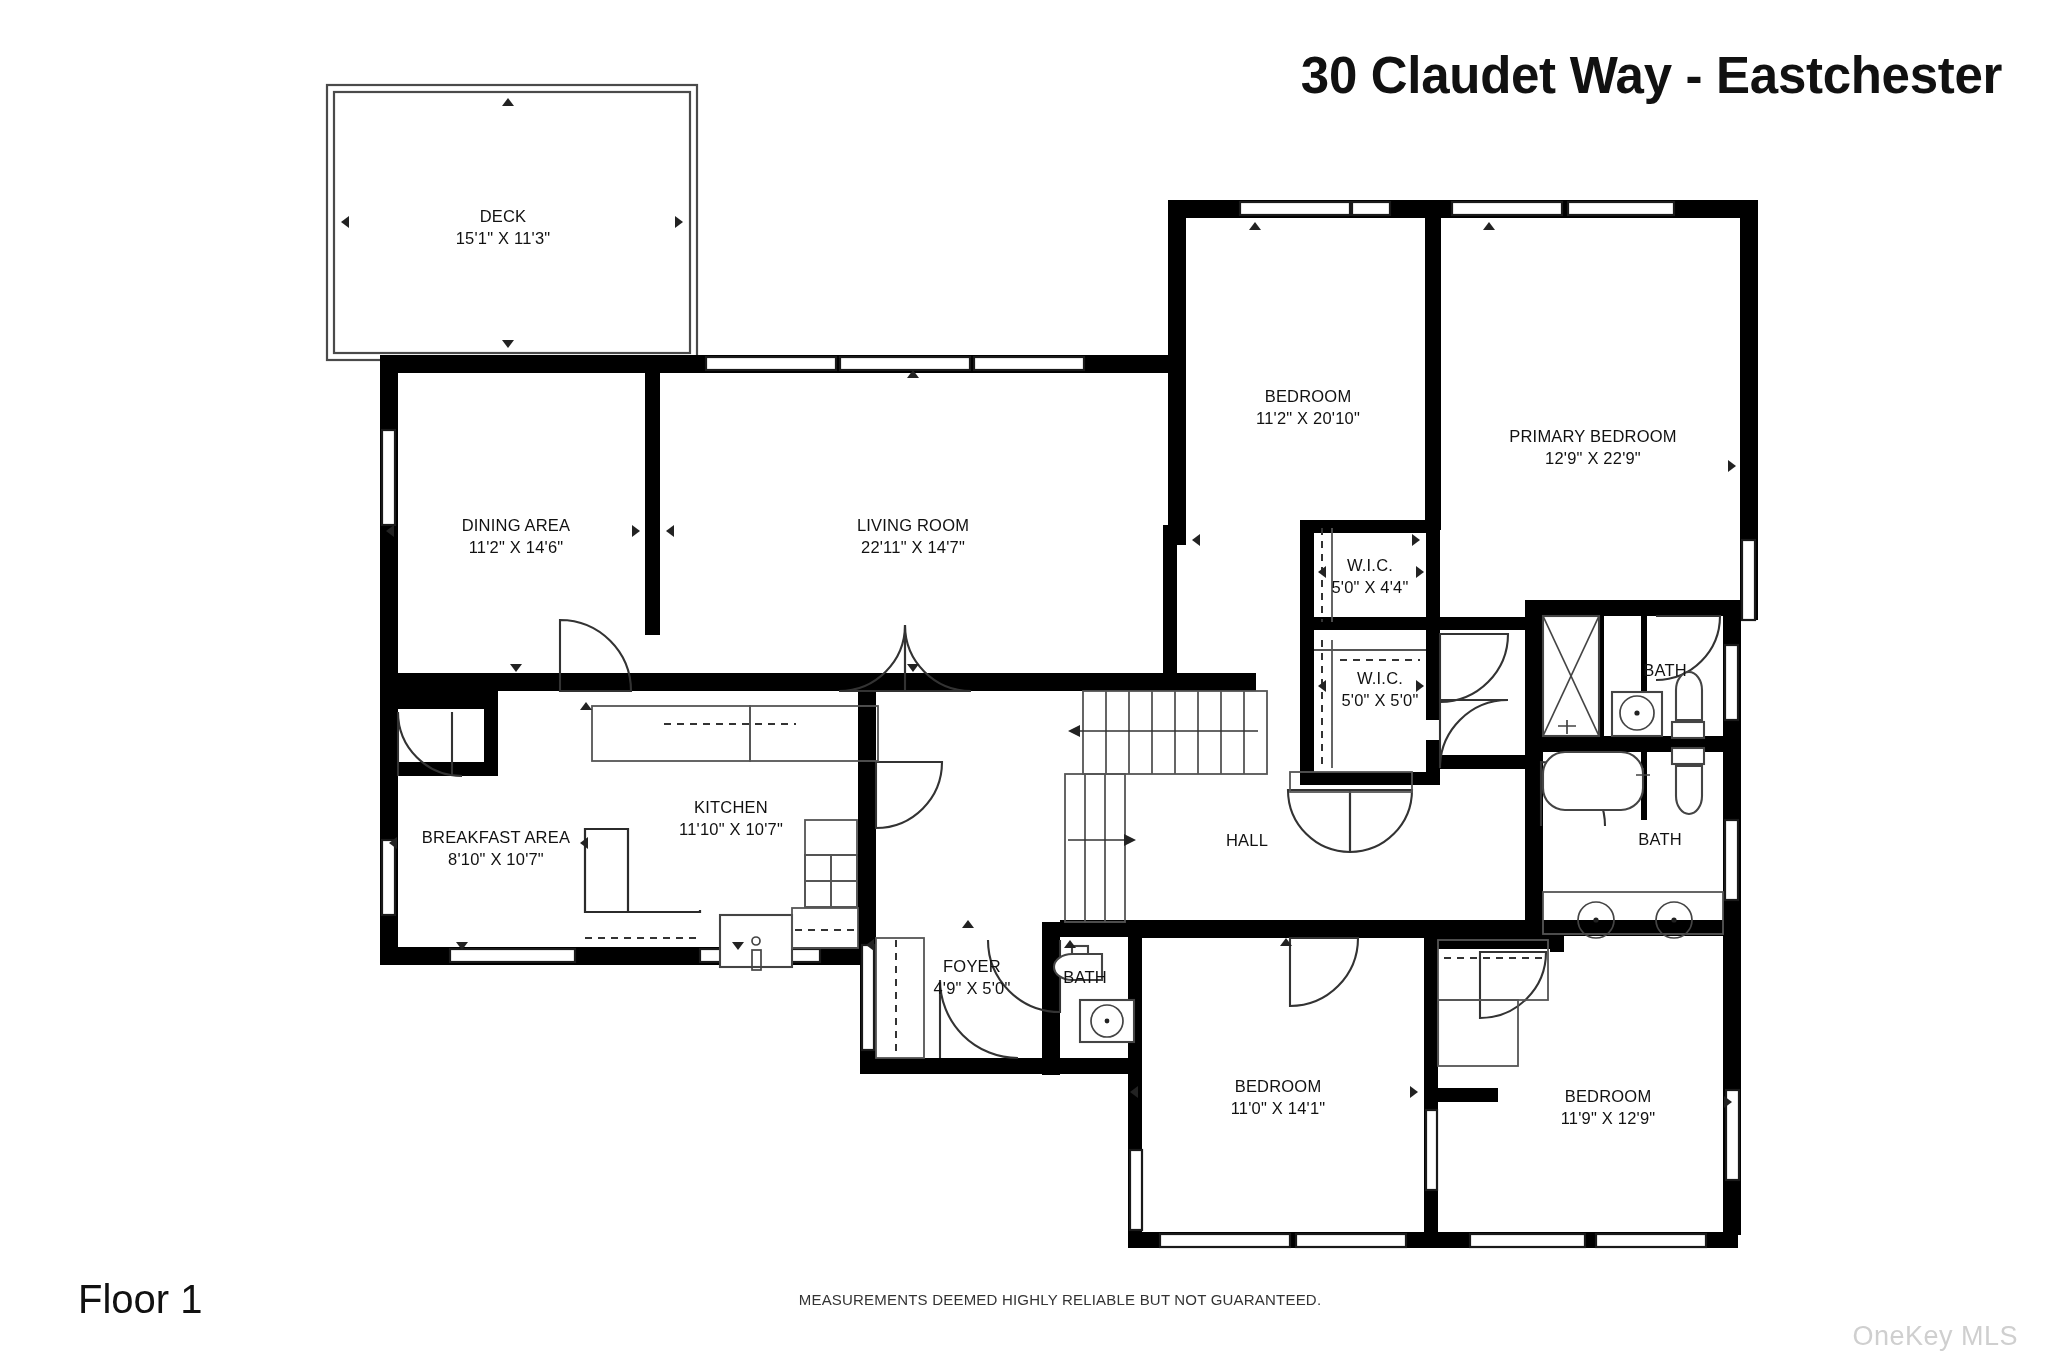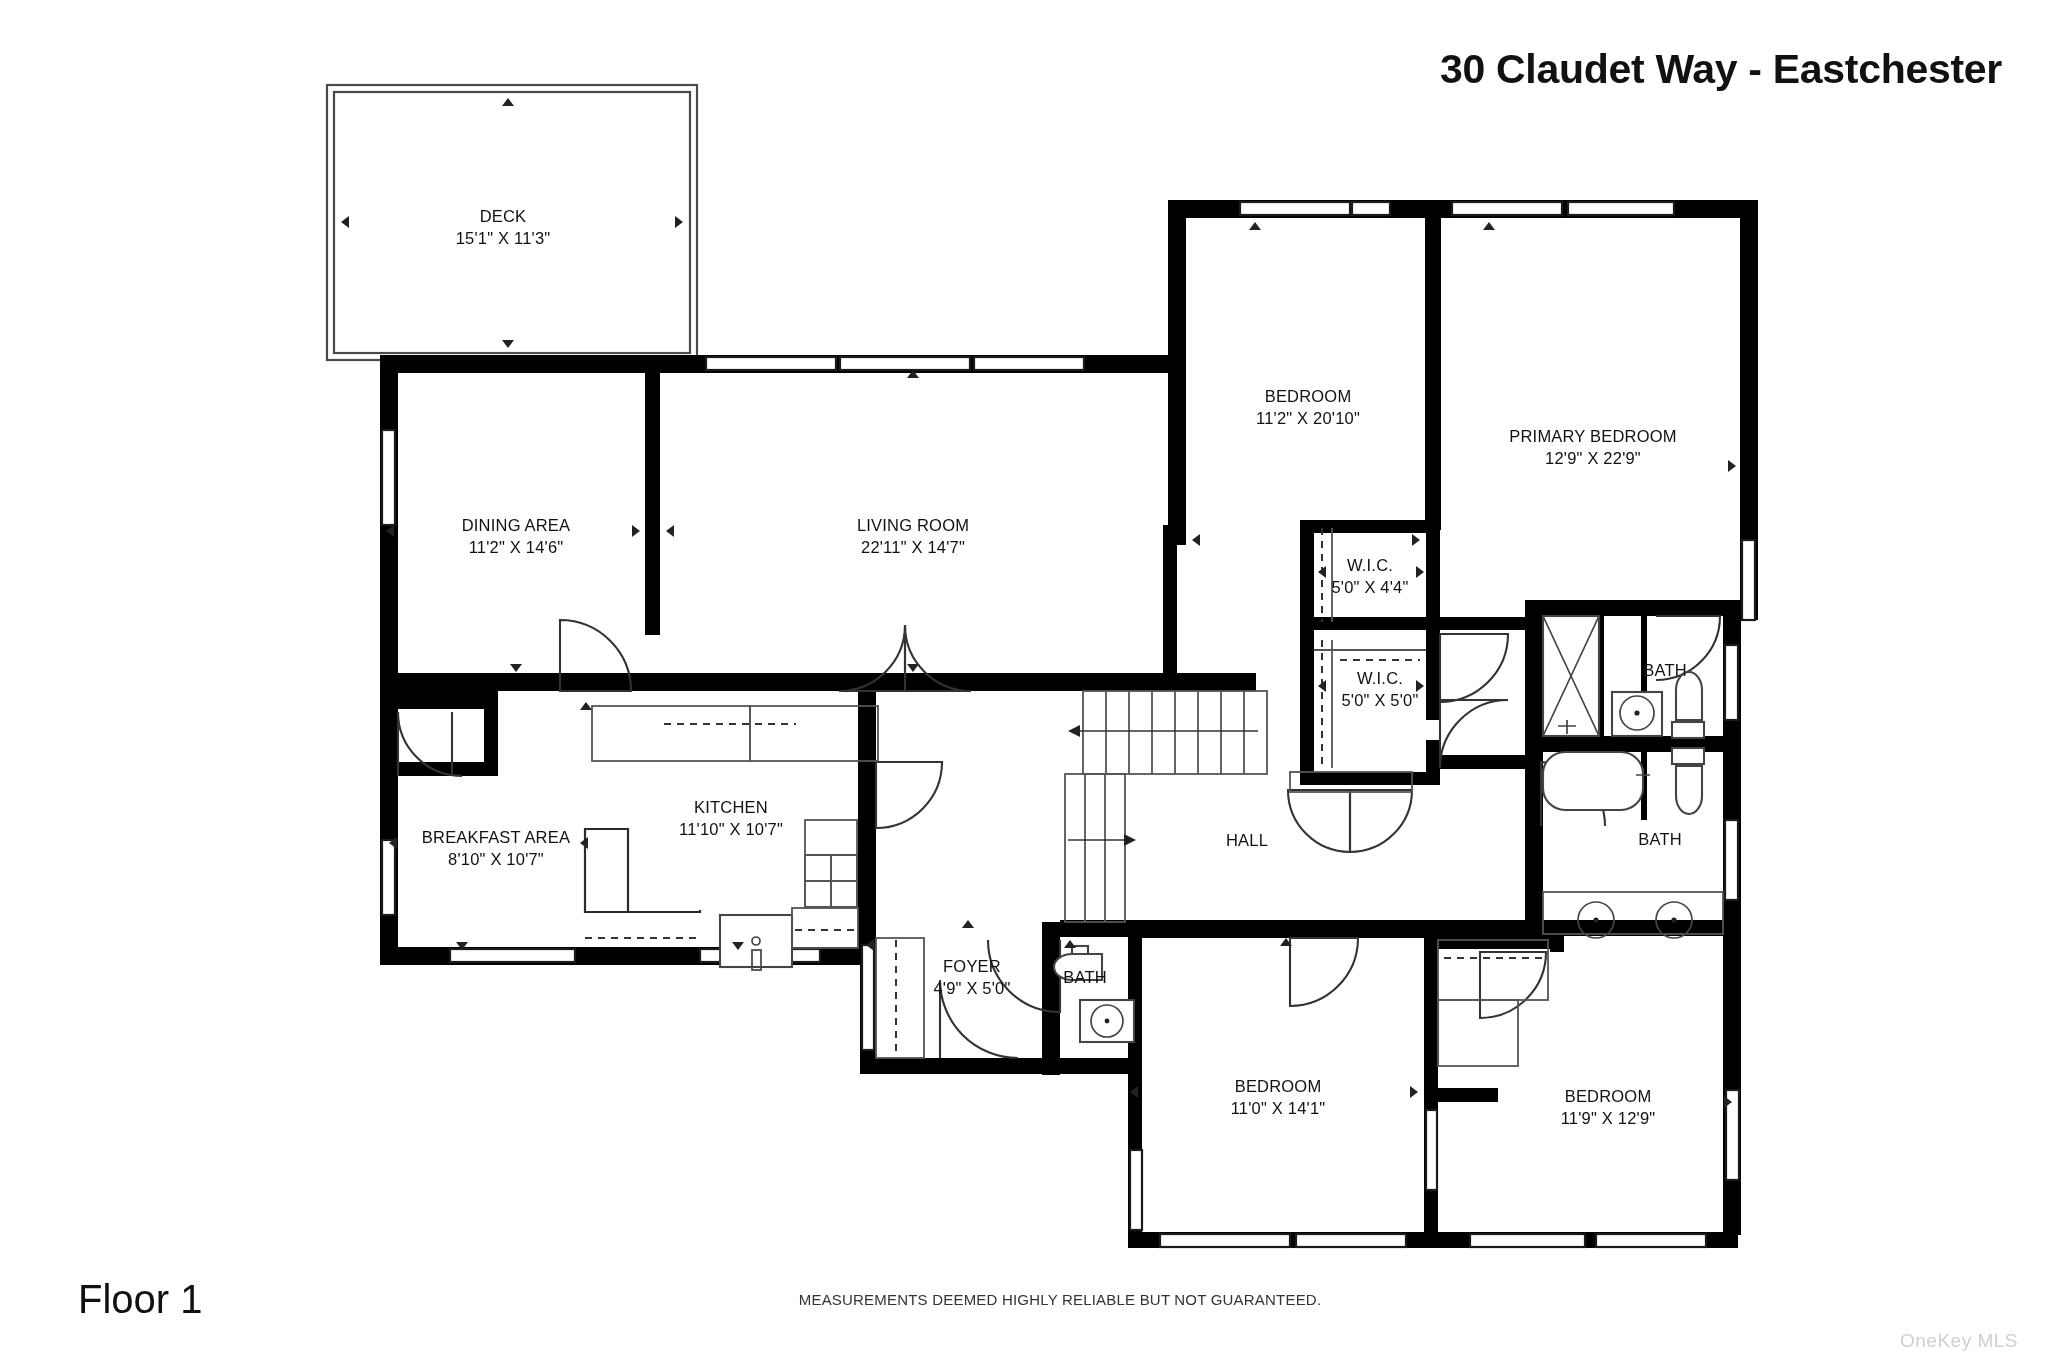--- a/index.html
+++ b/index.html
@@ -2,35 +2,35 @@
 <html><head>
 <meta charset="utf-8">
 <title>Floor Plan</title>
 <style>
   html,body{margin:0;padding:0;background:#ffffff;}
   body{width:2048px;height:1364px;position:relative;overflow:hidden;
        font-family:"Liberation Sans","DejaVu Sans",sans-serif;color:#1a1a1a;}
   #plan-root{position:absolute;inset:0;}
   .plan-title{
     position:absolute;right:46px;top:46px;
-    font-size:41px;font-weight:600;letter-spacing:-0.3px;color:#111;
+    font-size:51px;font-weight:600;letter-spacing:-0.3px;color:#111;
     white-space:nowrap;
     margin-left:34px;
   }
   .floor-label{
     position:absolute;left:78px;bottom:42px;
     font-size:40px;font-weight:400;color:#111;letter-spacing:0px;
   }
   .disclaimer{
     position:absolute;left:50%;transform:translateX(-50%);bottom:56px;
     font-size:15px;color:#333;letter-spacing:0.2px;white-space:nowrap;margin-left:36px;
   }
   .watermark{
     position:absolute;right:30px;bottom:12px;
-    font-size:19px;color:#cfcfcf;letter-spacing:0.5px;white-space:nowrap;
+    font-size:27px;color:#cfcfcf;letter-spacing:0.5px;white-space:nowrap;
   }
   svg#floorplan{position:absolute;left:0;top:0;width:2048px;height:1364px;}
   .wall{fill:#000;}
   .thinline{fill:none;stroke:#2b2b2b;stroke-width:2.2;}
   .thinline-l{fill:none;stroke:#555;stroke-width:1.8;}
   .deckline{fill:none;stroke:#4a4a4a;stroke-width:2.2;}
   .dash{fill:none;stroke:#333;stroke-width:2;stroke-dasharray:7 6;}
   .swing{fill:none;stroke:#333;stroke-width:2.1;}
   .fixture{fill:#fff;stroke:#444;stroke-width:2.1;}
   .fixture-thin{fill:none;stroke:#444;stroke-width:1.7;}

